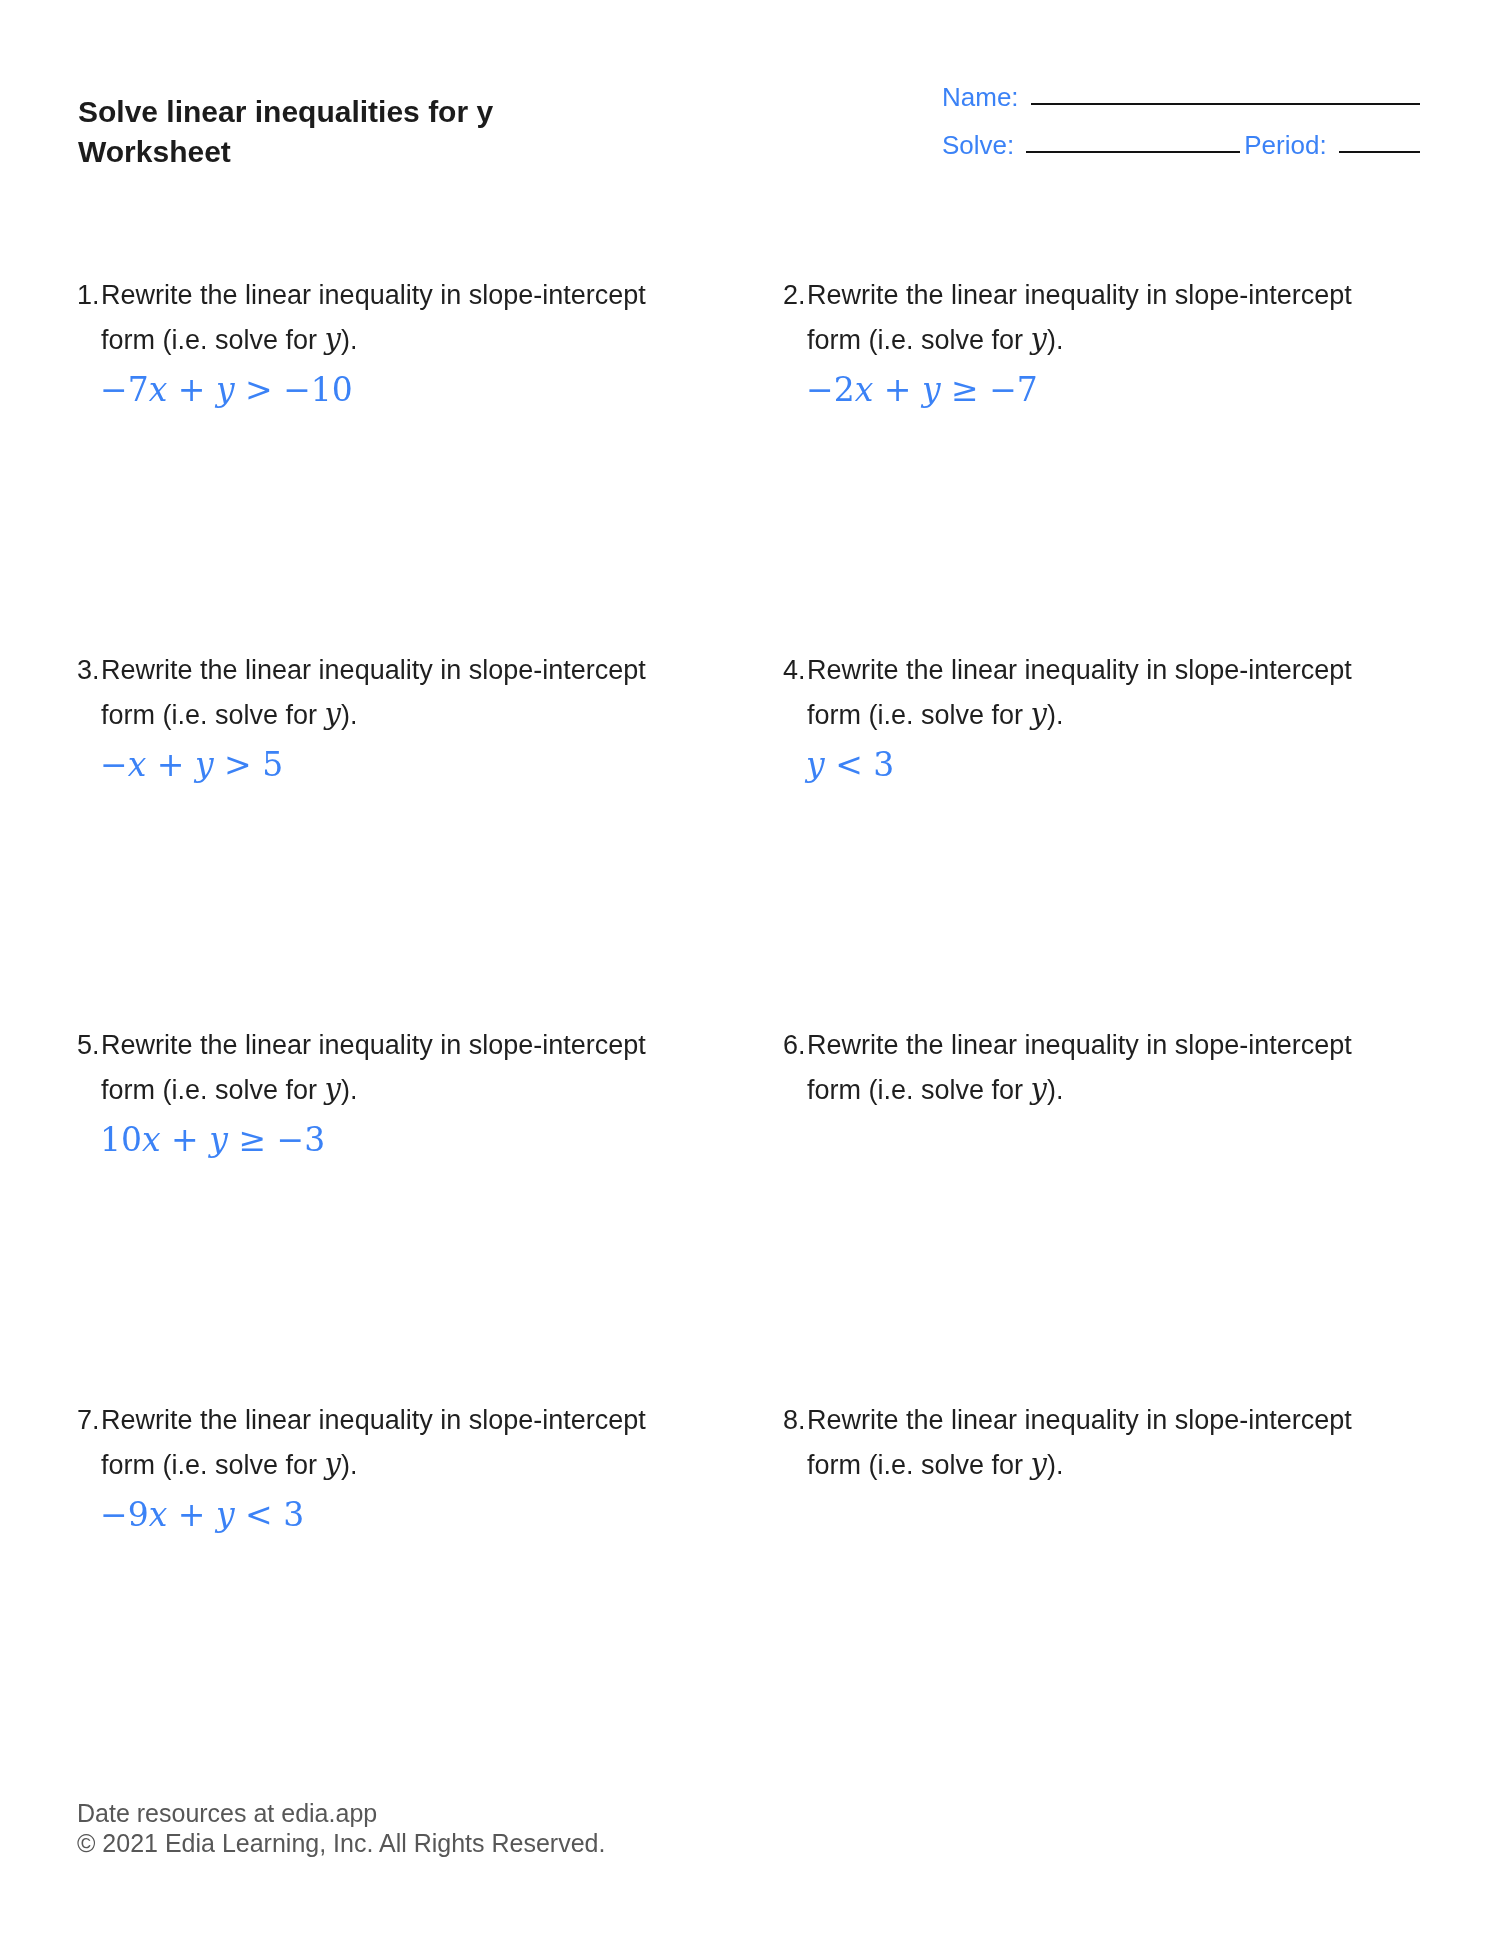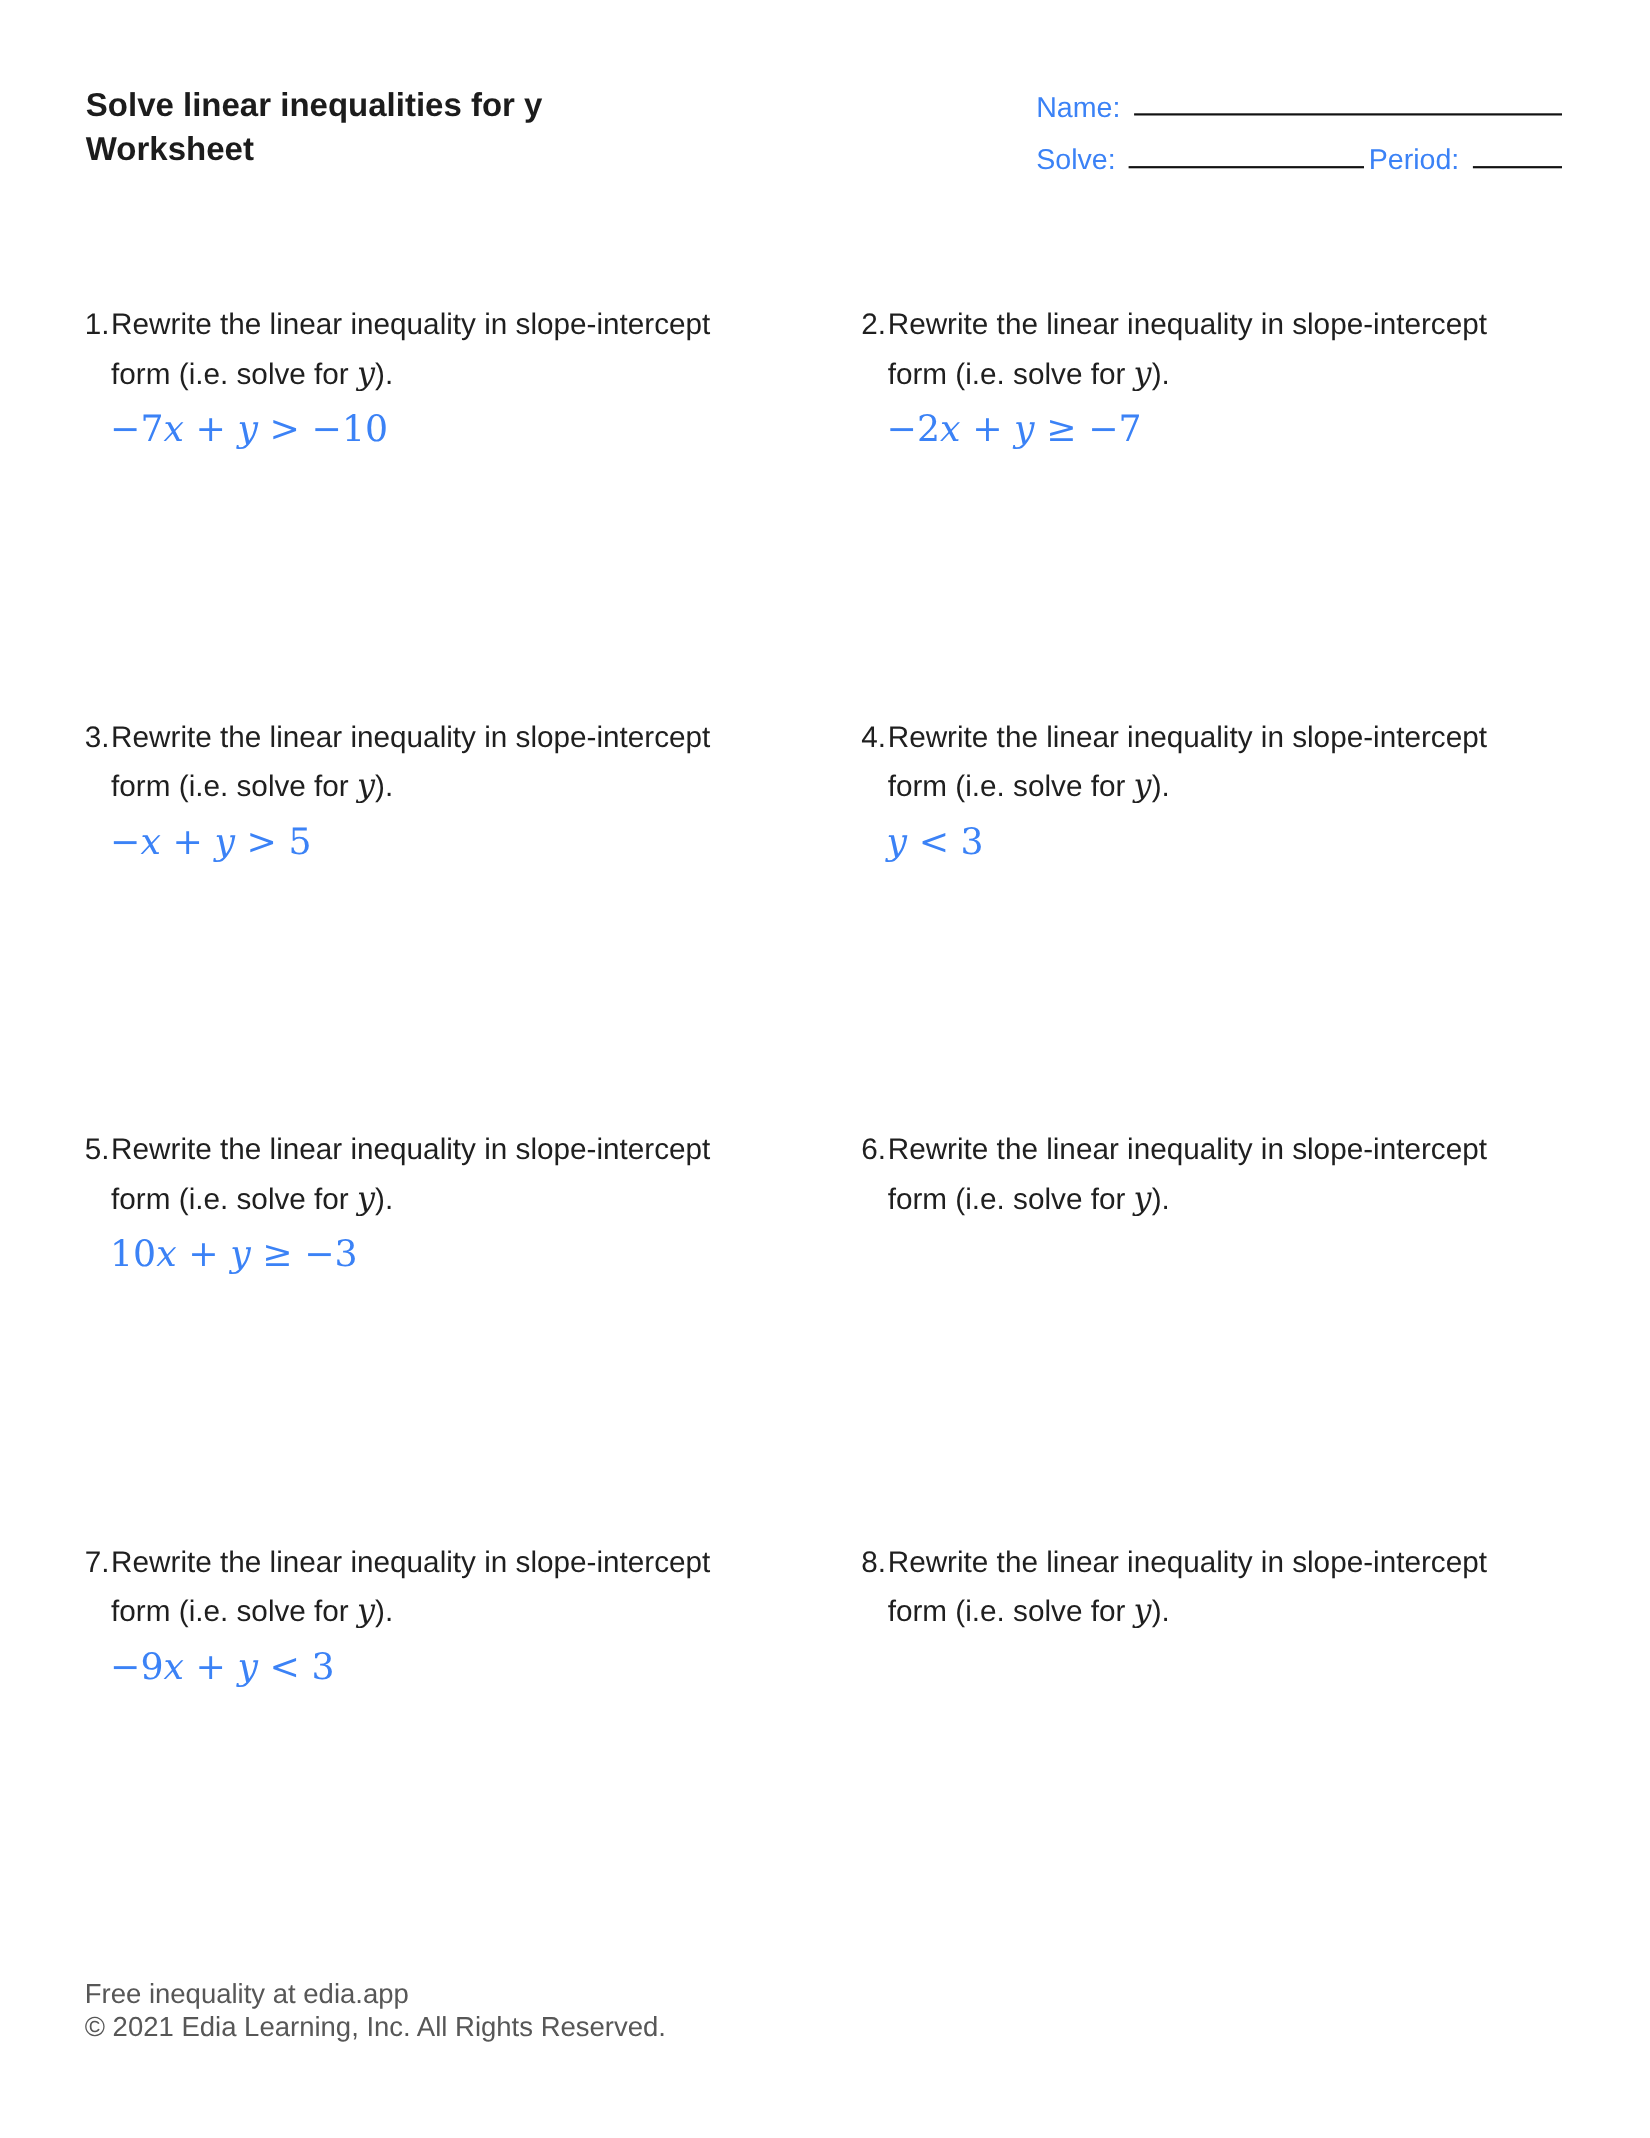--- a/index.html
+++ b/index.html
@@ -6,21 +6,21 @@
   .page{
     position:relative;
     width:1500px;height:1944px;
     background:#ffffff;
     font-family:"Liberation Sans",sans-serif;
     color:#1f1f1f;
     overflow:hidden;
   }
   
   .title{
-    position:absolute;left:78px;top:76px;
+    position:absolute;left:78px;top:92px;
     font-size:30px;font-weight:700;line-height:40px;
     color:#1c1c1c;
   }
   .fields{
     position:absolute;left:942px;top:82px;width:478px;
     font-size:26px;color:#3b82f6;
   }
   .frow{display:flex;align-items:flex-end;height:30px;margin-bottom:18px;}
   .flabel{line-height:30px;white-space:nowrap;}
   .fline{border-bottom:2px solid #121212;margin-bottom:7px;margin-left:12px;}
@@ -160,17 +160,17 @@
         <span class="num">8.</span>
         <div class="ptext">
           <div>Rewrite the linear inequality in slope-intercept</div>
           <div>form (i.e. solve for <span class="mvar">y</span>).</div>
         </div>
       </div>
     </div>
   </div>
 
   <div class="footer">
-    <div>Free inequality at edia.app</div>
+    <div>Date resources at edia.app</div>
     <div>© 2021 Edia Learning, Inc. All Rights Reserved.</div>
   </div>
 
 </div>
 
 </body></html>

